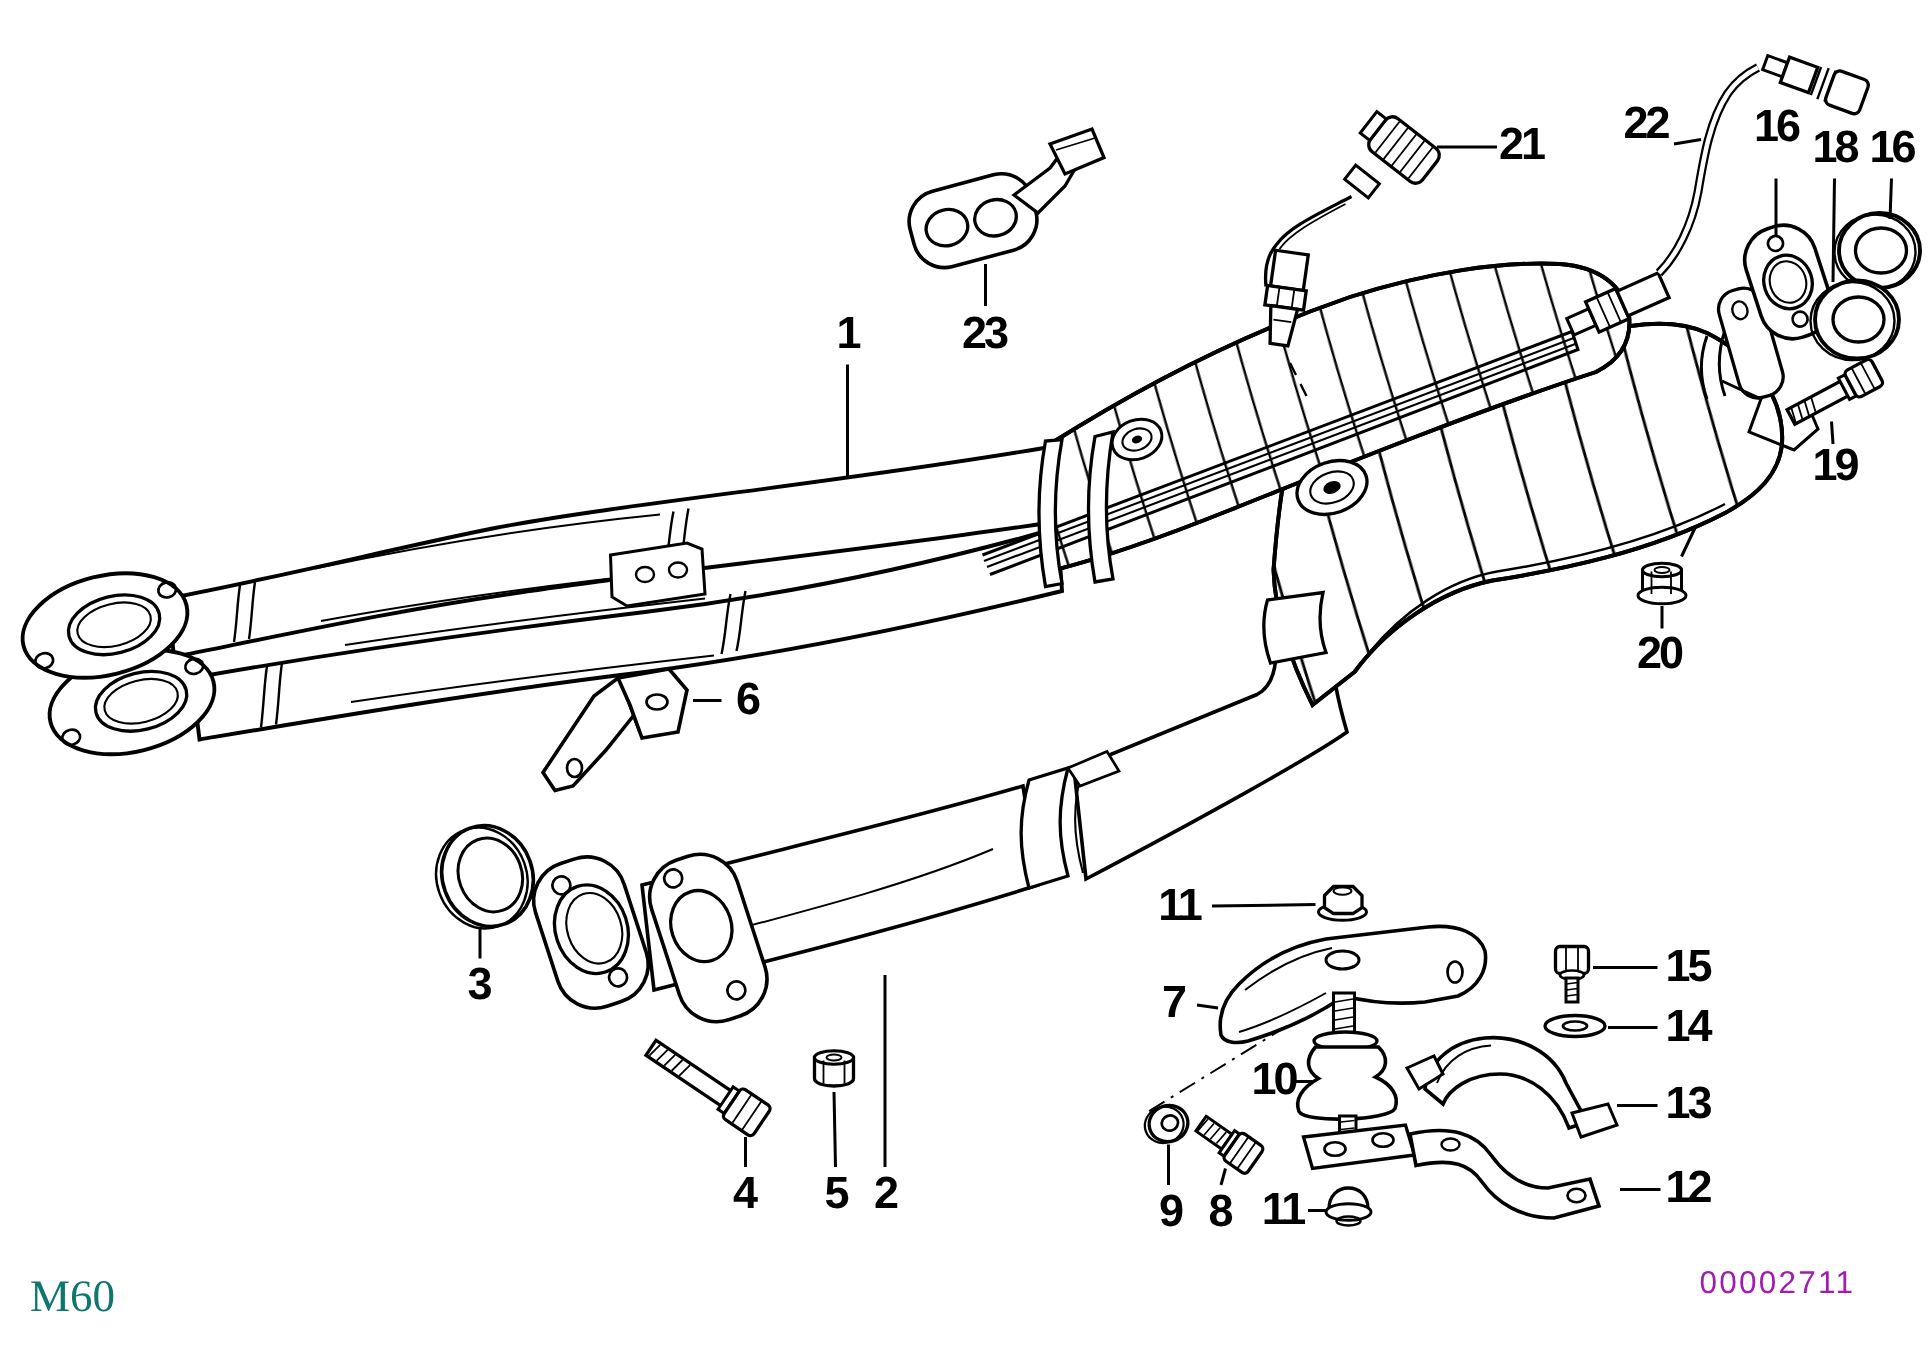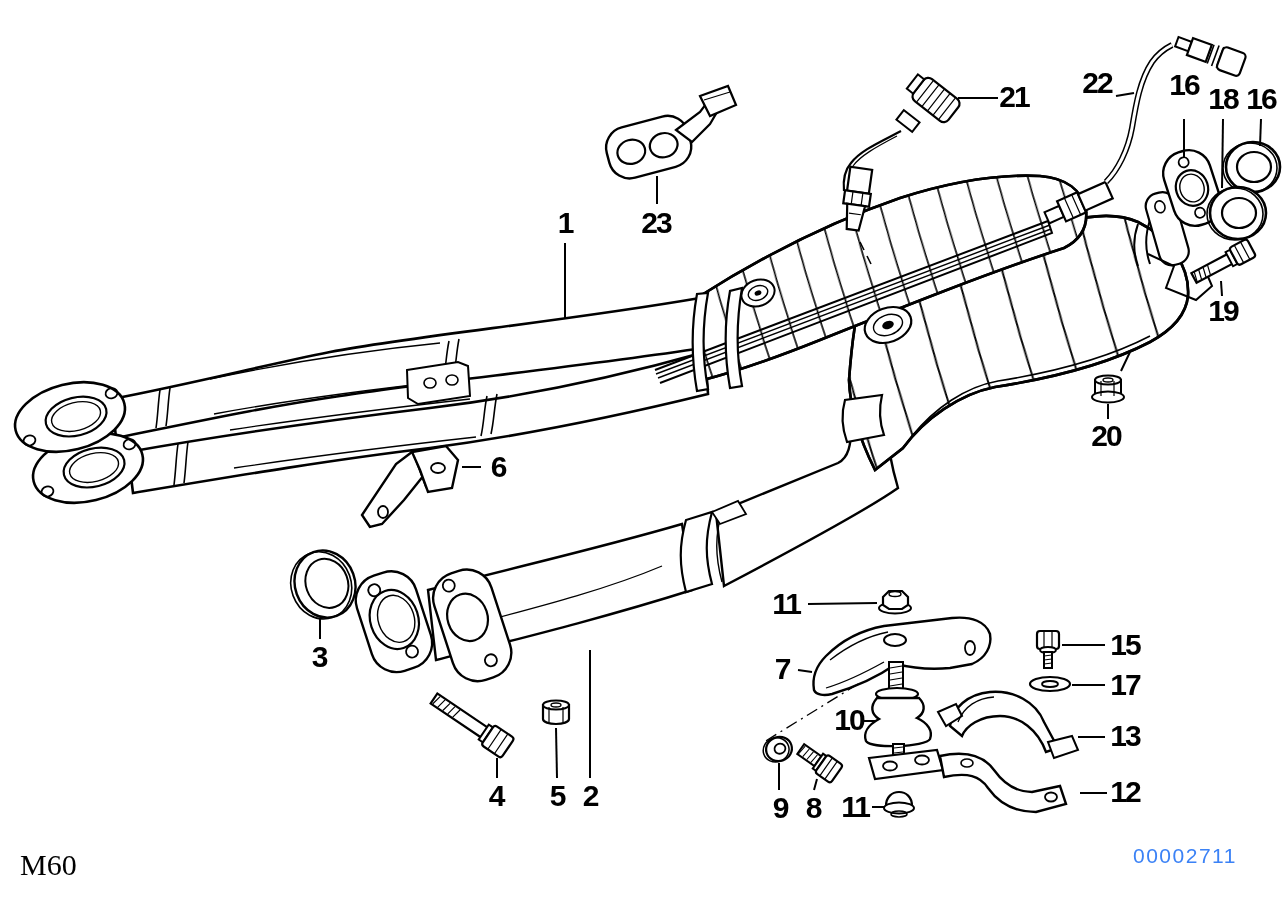--- a/index.html
+++ b/index.html
@@ -5,23 +5,23 @@
 <style>
   html,body{margin:0;padding:0;background:#ffffff;}
   .stage{position:relative;width:1288px;height:910px;background:#ffffff;overflow:hidden;
          font-family:"Liberation Sans","DejaVu Sans",sans-serif;}
   svg.drawing{position:absolute;left:0;top:0;}
   .callout{position:absolute;transform:translate(-50%,-50%);
            font-weight:bold;font-size:30px;letter-spacing:-2px;color:#000;
            line-height:1;white-space:nowrap;cursor:pointer;}
   .code-model{position:absolute;left:20px;top:848px;
               font-family:"Liberation Serif","DejaVu Serif",serif;
-              font-size:30px;color:#000000;}
+              font-size:30px;color:#0f766e;}
   .code-number{position:absolute;left:1133px;top:844px;
-               font-size:21px;letter-spacing:1.5px;color:#3b82f6;}
+               font-size:21px;letter-spacing:1.5px;color:#a21caf;}
   .ln{stroke:#000;fill:none;}
   .w{fill:#fff;stroke:#000;}
 </style>
 </head>
 <body>
 
 <div class="stage">
 
 <svg class="drawing" width="1288" height="910" viewBox="0 0 1288 910">
   <defs>
@@ -343,21 +343,21 @@
 <div class="callout" style="left:557px;top:796px">5</div>
 <div class="callout" style="left:498px;top:467px">6</div>
 <div class="callout" style="left:782px;top:669px">7</div>
 <div class="callout" style="left:813px;top:808px">8</div>
 <div class="callout" style="left:780px;top:808px">9</div>
 <div class="callout" style="left:849px;top:720px">10</div>
 <div class="callout" style="left:786px;top:604px">11</div>
 <div class="callout" style="left:855px;top:807px">11</div>
 <div class="callout" style="left:1125px;top:792px">12</div>
 <div class="callout" style="left:1125px;top:736px">13</div>
-<div class="callout" style="left:1125px;top:685px">17</div>
+<div class="callout" style="left:1125px;top:685px">14</div>
 <div class="callout" style="left:1125px;top:645px">15</div>
 <div class="callout" style="left:1184px;top:85px">16</div>
 <div class="callout" style="left:1261px;top:99px">16</div>
 <div class="callout" style="left:1223px;top:99px">18</div>
 <div class="callout" style="left:1223px;top:311px">19</div>
 <div class="callout" style="left:1106px;top:436px">20</div>
 <div class="callout" style="left:1014px;top:97px">21</div>
 <div class="callout" style="left:1097px;top:83px">22</div>
 <div class="callout" style="left:656px;top:223px">23</div>
 

